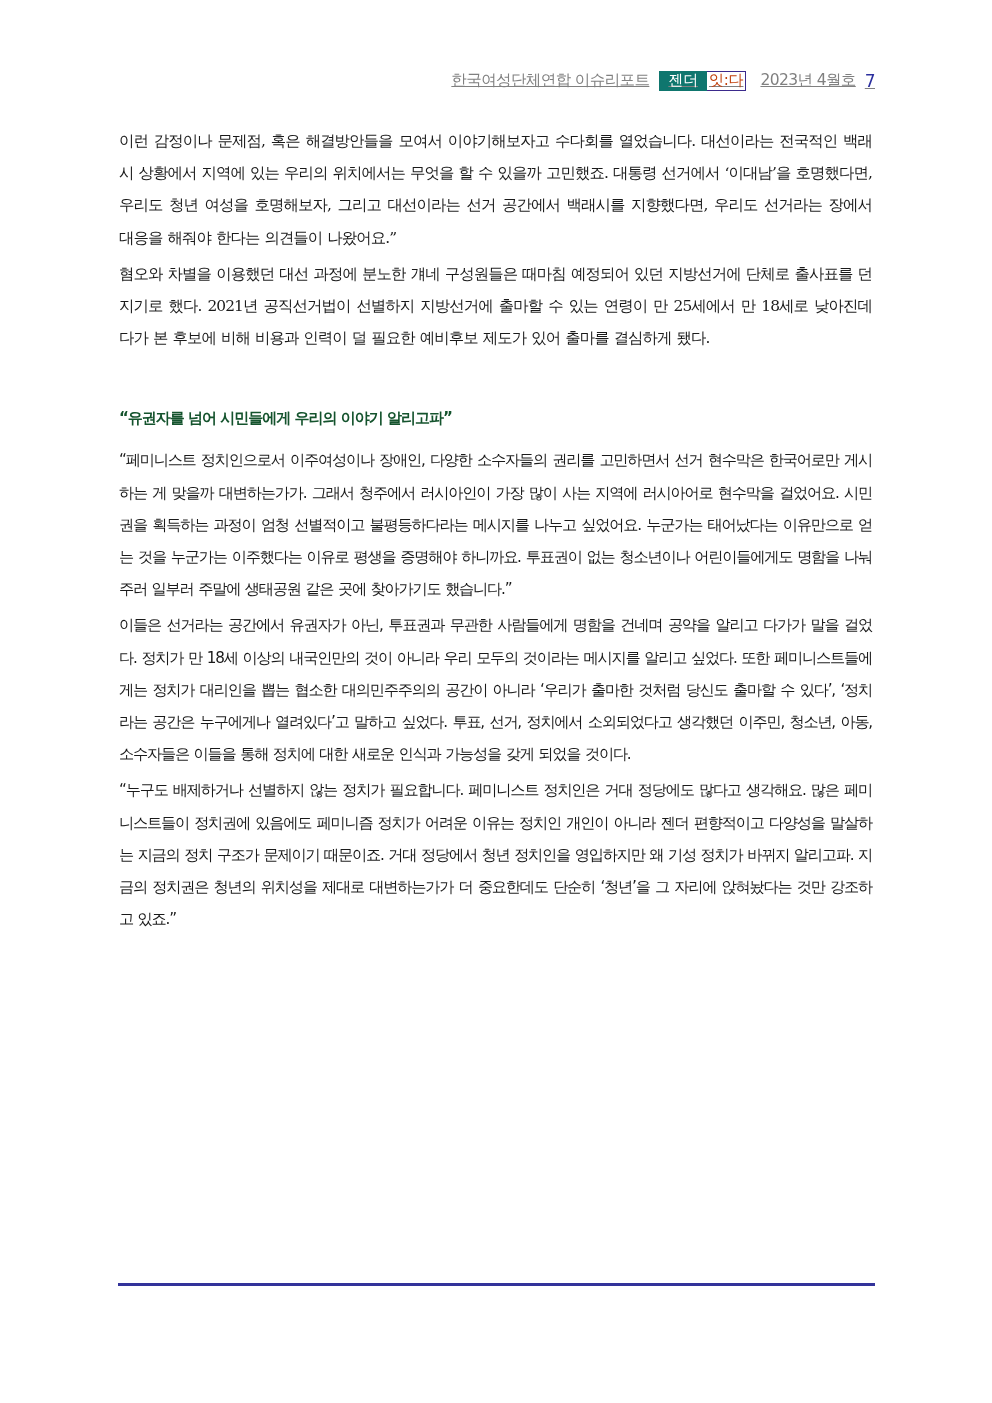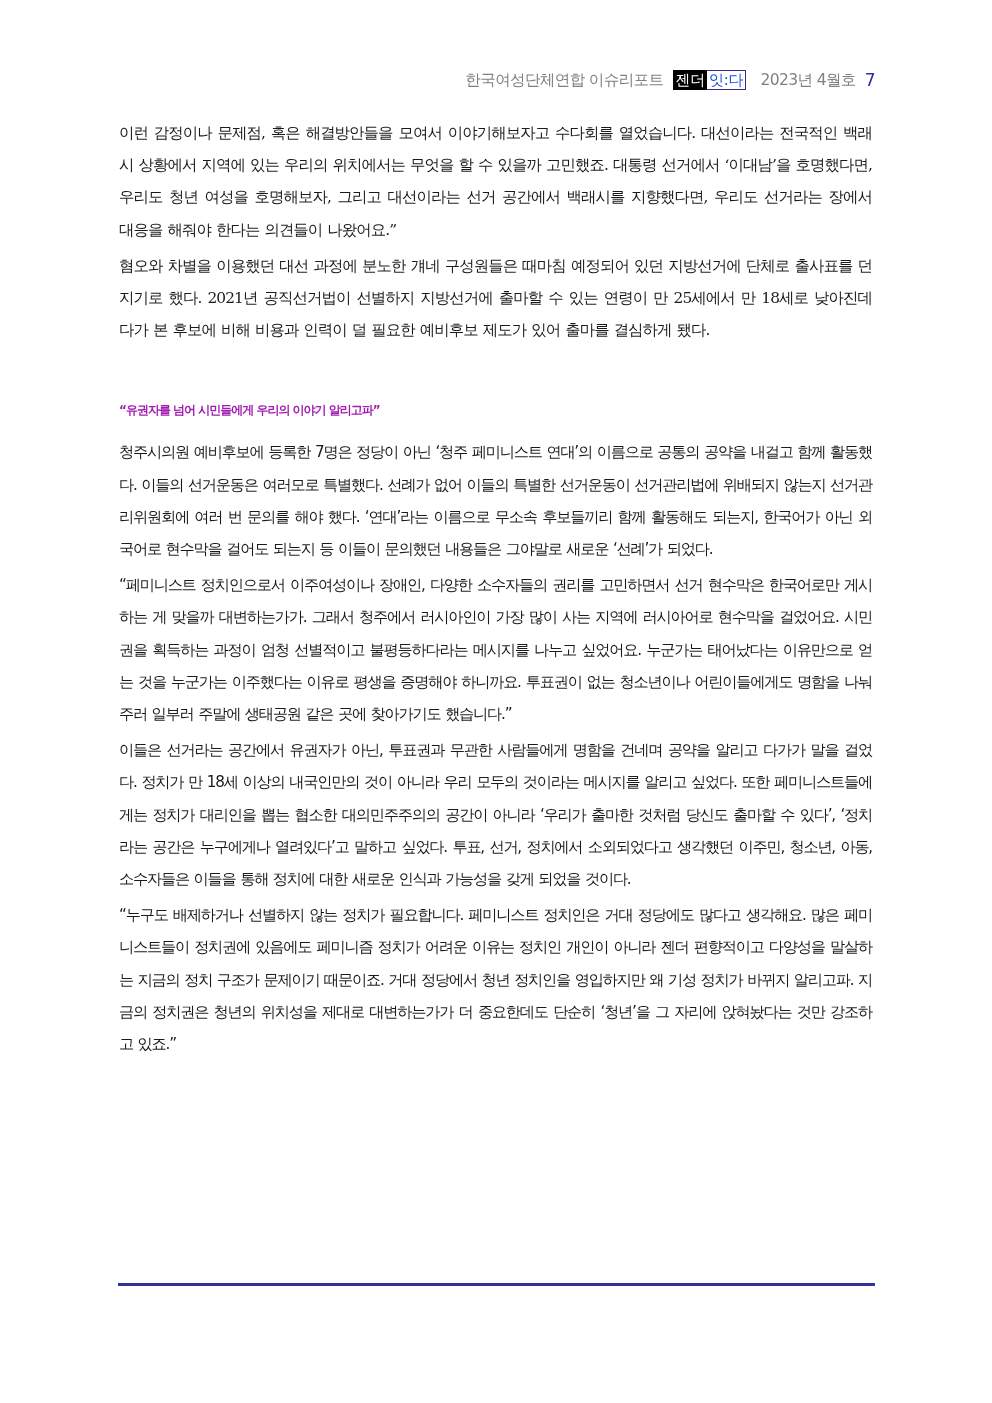--- a/index.html
+++ b/index.html
@@ -1,27 +1,27 @@
 <!DOCTYPE html>
 <html><head>
 <meta charset="utf-8">
 <style>
   html, body { margin: 0; padding: 0; background: #ffffff; }
   body { width: 992px; height: 1403px; position: relative; overflow: hidden; font-family: "DejaVu Sans", sans-serif; color: #1a1a1a; }
-  .header { position: absolute; top: 70px; right: 117px; display: flex; font-family: "DejaVu Sans", sans-serif; font-size: 15.5px; color: #808080; letter-spacing: -0.6px; white-space: nowrap; }
+  .header { position: absolute; top: 70px; right: 117px; display: flex; align-items: center; font-family: "DejaVu Sans", sans-serif; font-size: 15.5px; color: #808080; letter-spacing: -0.6px; white-space: nowrap; text-decoration: underline; }
   .header .pub { margin-right: 10px; }
   .logo { display: inline-flex; align-items: stretch; height: 20px; margin-right: 14px; font-size: 15px; letter-spacing: -0.2px; }
-  .logo .dark { background: #000000; color: #ffffff; padding: 0 2px; display: flex; align-items: center; }
-  .logo .light { border: 1px solid #3b2a8c; border-left: none; color: #1d4ed8; padding: 0 2px; display: flex; align-items: center; }
+  .logo .dark { background: #0f766e; color: #ffffff; padding: 0 9px; display: flex; align-items: center; }
+  .logo .light { border: 1px solid #3b2a8c; border-left: none; color: #c2410c; padding: 0 2px; display: flex; align-items: center; }
   .header .issue { margin-right: 9px; }
   .header .pageno { color: #2b2f9e; font-size: 17px; }
-  .content { position: absolute; left: 119px; top: 117px; width: 753px; }
+  .content { position: absolute; left: 119px; top: 125px; width: 753px; }
   p.body { margin: 0 0 4px 0; font-family: "DejaVu Serif", serif; font-size: 15.4px; line-height: 32.2px; text-align: justify; letter-spacing: -0.9px; word-spacing: 1px; }
   p.body.sans { font-family: "DejaVu Sans", sans-serif; letter-spacing: -1.2px; font-size: 15.2px; }
-  h2.sub { margin: 52px 0 14px 0; font-family: "DejaVu Sans", sans-serif; font-weight: bold; font-size: 12px; letter-spacing: -1px; color: #a21caf; line-height: 24px; }
+  h2.sub { margin: 52px 0 14px 0; font-family: "DejaVu Sans", sans-serif; font-weight: bold; font-size: 15px; letter-spacing: -1px; color: #14532d; line-height: 24px; }
   .rule { position: absolute; left: 118px; top: 1283px; width: 757px; height: 3px; background: #33339a; }
 </style>
 </head>
 <body>
 
 <div class="header">
   <span class="pub">한국여성단체연합 이슈리포트</span>
   <span class="logo">
     <span class="dark">젠더</span>
     <span class="light">잇:다</span>
@@ -29,19 +29,18 @@
   <span class="issue">2023년 4월호</span>
   <span class="pageno">7</span>
 </div>
 
 <div class="content">
   <p class="body">이런 감정이나 문제점, 혹은 해결방안들을 모여서 이야기해보자고 수다회를 열었습니다. 대선이라는 전국적인 백래시 상황에서 지역에 있는 우리의 위치에서는 무엇을 할 수 있을까 고민했죠. 대통령 선거에서 ‘이대남’을 호명했다면, 우리도 청년 여성을 호명해보자, 그리고 대선이라는 선거 공간에서 백래시를 지향했다면, 우리도 선거라는 장에서 대응을 해줘야 한다는 의견들이 나왔어요.”</p>
   <p class="body">혐오와 차별을 이용했던 대선 과정에 분노한 걔네 구성원들은 때마침 예정되어 있던 지방선거에 단체로 출사표를 던지기로 했다. 2021년 공직선거법이 선별하지 지방선거에 출마할 수 있는 연령이 만 25세에서 만 18세로 낮아진데다가 본 후보에 비해 비용과 인력이 덜 필요한 예비후보 제도가 있어 출마를 결심하게 됐다.</p>
 
   <h2 class="sub">“유권자를 넘어 시민들에게 우리의 이야기 알리고파”</h2>
 
-  <p class="body sans">청주시의원 예비후보에 등록한 7명은 정당이 아닌 ‘청주 페미니스트 연대’의 이름으로 공통의 공약을 내걸고 함께 활동했다. 이들의 선거운동은 여러모로 특별했다. 선례가 없어 이들의 특별한 선거운동이 선거관리법에 위배되지 않는지 선거관리위원회에 여러 번 문의를 해야 했다. ‘연대’라는 이름으로 무소속 후보들끼리 함께 활동해도 되는지, 한국어가 아닌 외국어로 현수막을 걸어도 되는지 등 이들이 문의했던 내용들은 그야말로 새로운 ‘선례’가 되었다.</p>
   <p class="body sans">“페미니스트 정치인으로서 이주여성이나 장애인, 다양한 소수자들의 권리를 고민하면서 선거 현수막은 한국어로만 게시하는 게 맞을까 대변하는가가. 그래서 청주에서 러시아인이 가장 많이 사는 지역에 러시아어로 현수막을 걸었어요. 시민권을 획득하는 과정이 엄청 선별적이고 불평등하다라는 메시지를 나누고 싶었어요. 누군가는 태어났다는 이유만으로 얻는 것을 누군가는 이주했다는 이유로 평생을 증명해야 하니까요. 투표권이 없는 청소년이나 어린이들에게도 명함을 나눠주러 일부러 주말에 생태공원 같은 곳에 찾아가기도 했습니다.”</p>
   <p class="body sans">이들은 선거라는 공간에서 유권자가 아닌, 투표권과 무관한 사람들에게 명함을 건네며 공약을 알리고 다가가 말을 걸었다. 정치가 만 18세 이상의 내국인만의 것이 아니라 우리 모두의 것이라는 메시지를 알리고 싶었다. 또한 페미니스트들에게는 정치가 대리인을 뽑는 협소한 대의민주주의의 공간이 아니라 ‘우리가 출마한 것처럼 당신도 출마할 수 있다’, ‘정치라는 공간은 누구에게나 열려있다’고 말하고 싶었다. 투표, 선거, 정치에서 소외되었다고 생각했던 이주민, 청소년, 아동, 소수자들은 이들을 통해 정치에 대한 새로운 인식과 가능성을 갖게 되었을 것이다.</p>
   <p class="body sans">“누구도 배제하거나 선별하지 않는 정치가 필요합니다. 페미니스트 정치인은 거대 정당에도 많다고 생각해요. 많은 페미니스트들이 정치권에 있음에도 페미니즘 정치가 어려운 이유는 정치인 개인이 아니라 젠더 편향적이고 다양성을 말살하는 지금의 정치 구조가 문제이기 때문이죠. 거대 정당에서 청년 정치인을 영입하지만 왜 기성 정치가 바뀌지 알리고파. 지금의 정치권은 청년의 위치성을 제대로 대변하는가가 더 중요한데도 단순히 ‘청년’을 그 자리에 앉혀놨다는 것만 강조하고 있죠.”</p>
 </div>
 
 <div class="rule"></div>
 
 </body></html>

